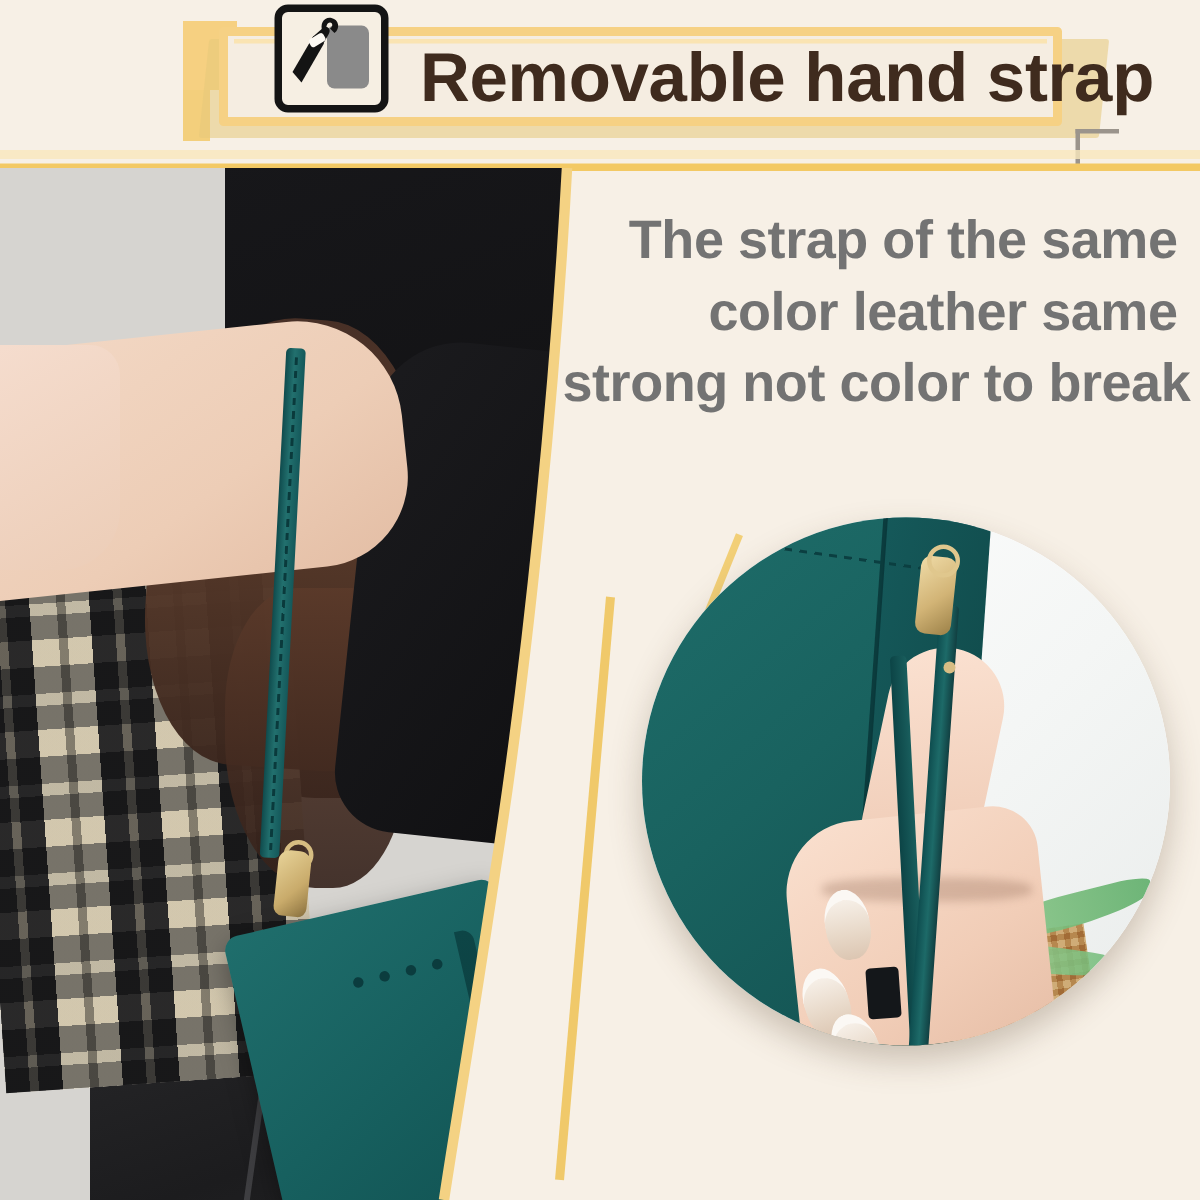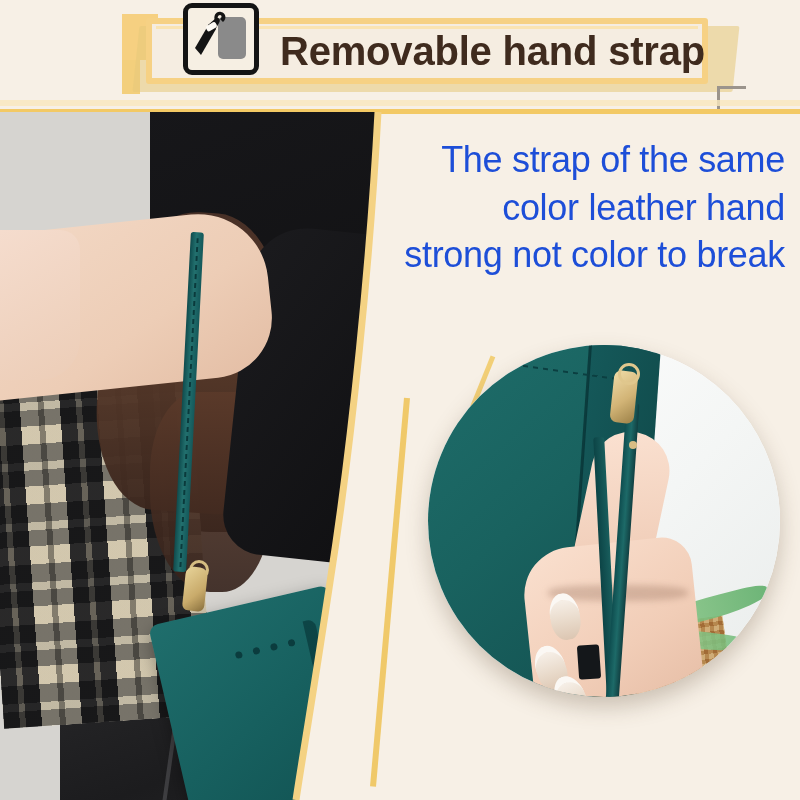--- a/index.html
+++ b/index.html
@@ -31,21 +31,21 @@
     border:6px solid #f6d184;background:#f5ede1;border-radius:3px;
     box-sizing:border-box;
   }
   .banner-inner-line{
     position:absolute;left:156px;top:26px;width:542px;height:3px;
     background:#fae4b2;
   }
   .banner-title{
     position:absolute;left:280px;top:20px;width:420px;height:62px;
     display:flex;align-items:center;
-    font-size:40px;font-weight:bold;color:#3f2b1e;
+    font-size:46px;font-weight:bold;color:#3f2b1e;
     letter-spacing:-.2px;white-space:nowrap;
   }
   .icon-box{
     position:absolute;left:183px;top:3px;width:76px;height:72px;
     border:5px solid #141414;border-radius:9px;background:#f6efe3;
     box-sizing:border-box;
   }
   .icon-box svg{position:absolute;left:0;top:0;}
   .corner-bracket{
     position:absolute;left:717px;top:86px;width:26px;height:22px;
@@ -169,22 +169,22 @@
     position:absolute;top:0;width:7px;height:7px;border-radius:50%;
     background:#0b3c3e;display:block;
   }
 
   
   .edge-gold{position:absolute;left:0;top:112px;width:430px;height:688px;pointer-events:none;}
 
   
   .headline{
     position:absolute;left:375px;top:136px;width:410px;
-    text-align:right;color:#1d4ed8;
-    font-size:36px;line-height:1.32;font-weight:400;
+    text-align:right;color:#737373;
+    font-size:36px;line-height:1.32;font-weight:700;
     letter-spacing:-.3px;
   }
   .headline div{white-space:nowrap;}
 
   
   .gold-diag{
     position:absolute;left:404px;top:398px;width:6px;height:390px;
     background:#f0c96a;transform:rotate(5deg);transform-origin:top center;
   }
   .gold-diag2{
@@ -335,21 +335,21 @@
     </div>
 
   </div>
 
   <svg class="edge-gold" viewBox="0 0 430 688">
     <path d="M378,0 C370,150 352,330 330,470 C312,590 300,660 296,688" fill="none" stroke="#f4d283" stroke-width="7"></path>
   </svg>
 
   <div class="headline">
     <div>The strap of the same</div>
-    <div>color leather hand</div>
+    <div>color leather same</div>
     <div>strong not color to break</div>
   </div>
 
   <div class="gold-diag"></div>
   <div class="gold-diag2"></div>
 
   <div class="circle">
     <div class="c-bg"></div>
     <div class="c-mat"></div>
     <div class="c-leaf1"></div>

